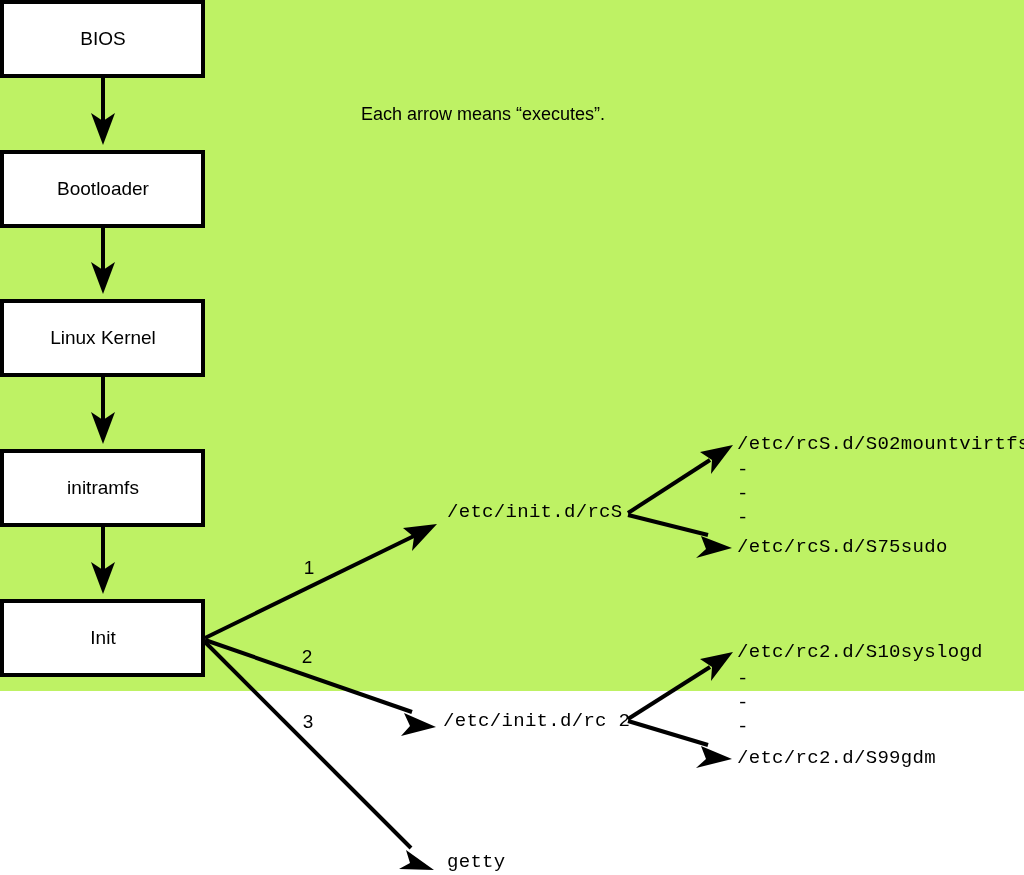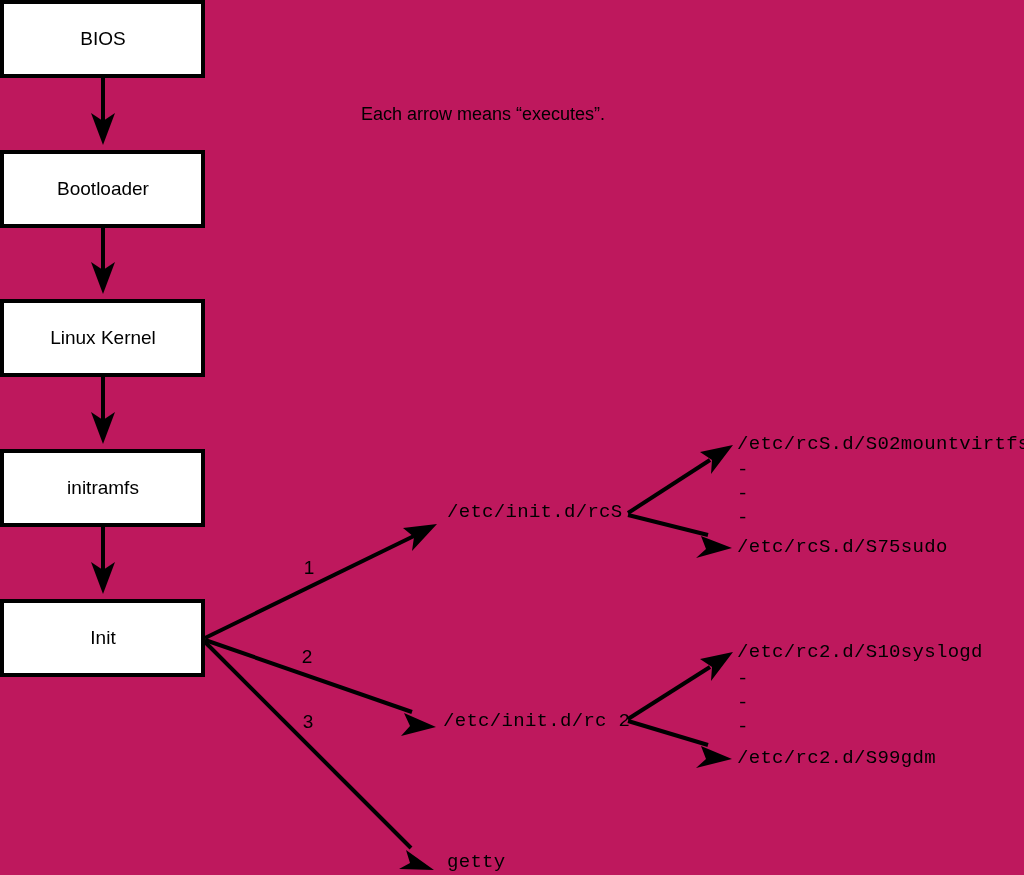--- a/index.html
+++ b/index.html
@@ -11,22 +11,22 @@
   body {
     width: 1024px;
     height: 875px;
     font-family: "Liberation Sans", sans-serif;
     color: #000000;
     overflow: hidden;
   }
   #diagram-root {
     position: relative;
     width: 1024px;
-    height: 875px;
-    background: #be185d;
+    height: 691px;
+    background: #bef264;
   }
   svg#diagram-canvas {
     position: absolute;
     top: 0;
     left: 0;
     width: 1024px;
     height: 875px;
     display: block;
   }
   .box-rect {

